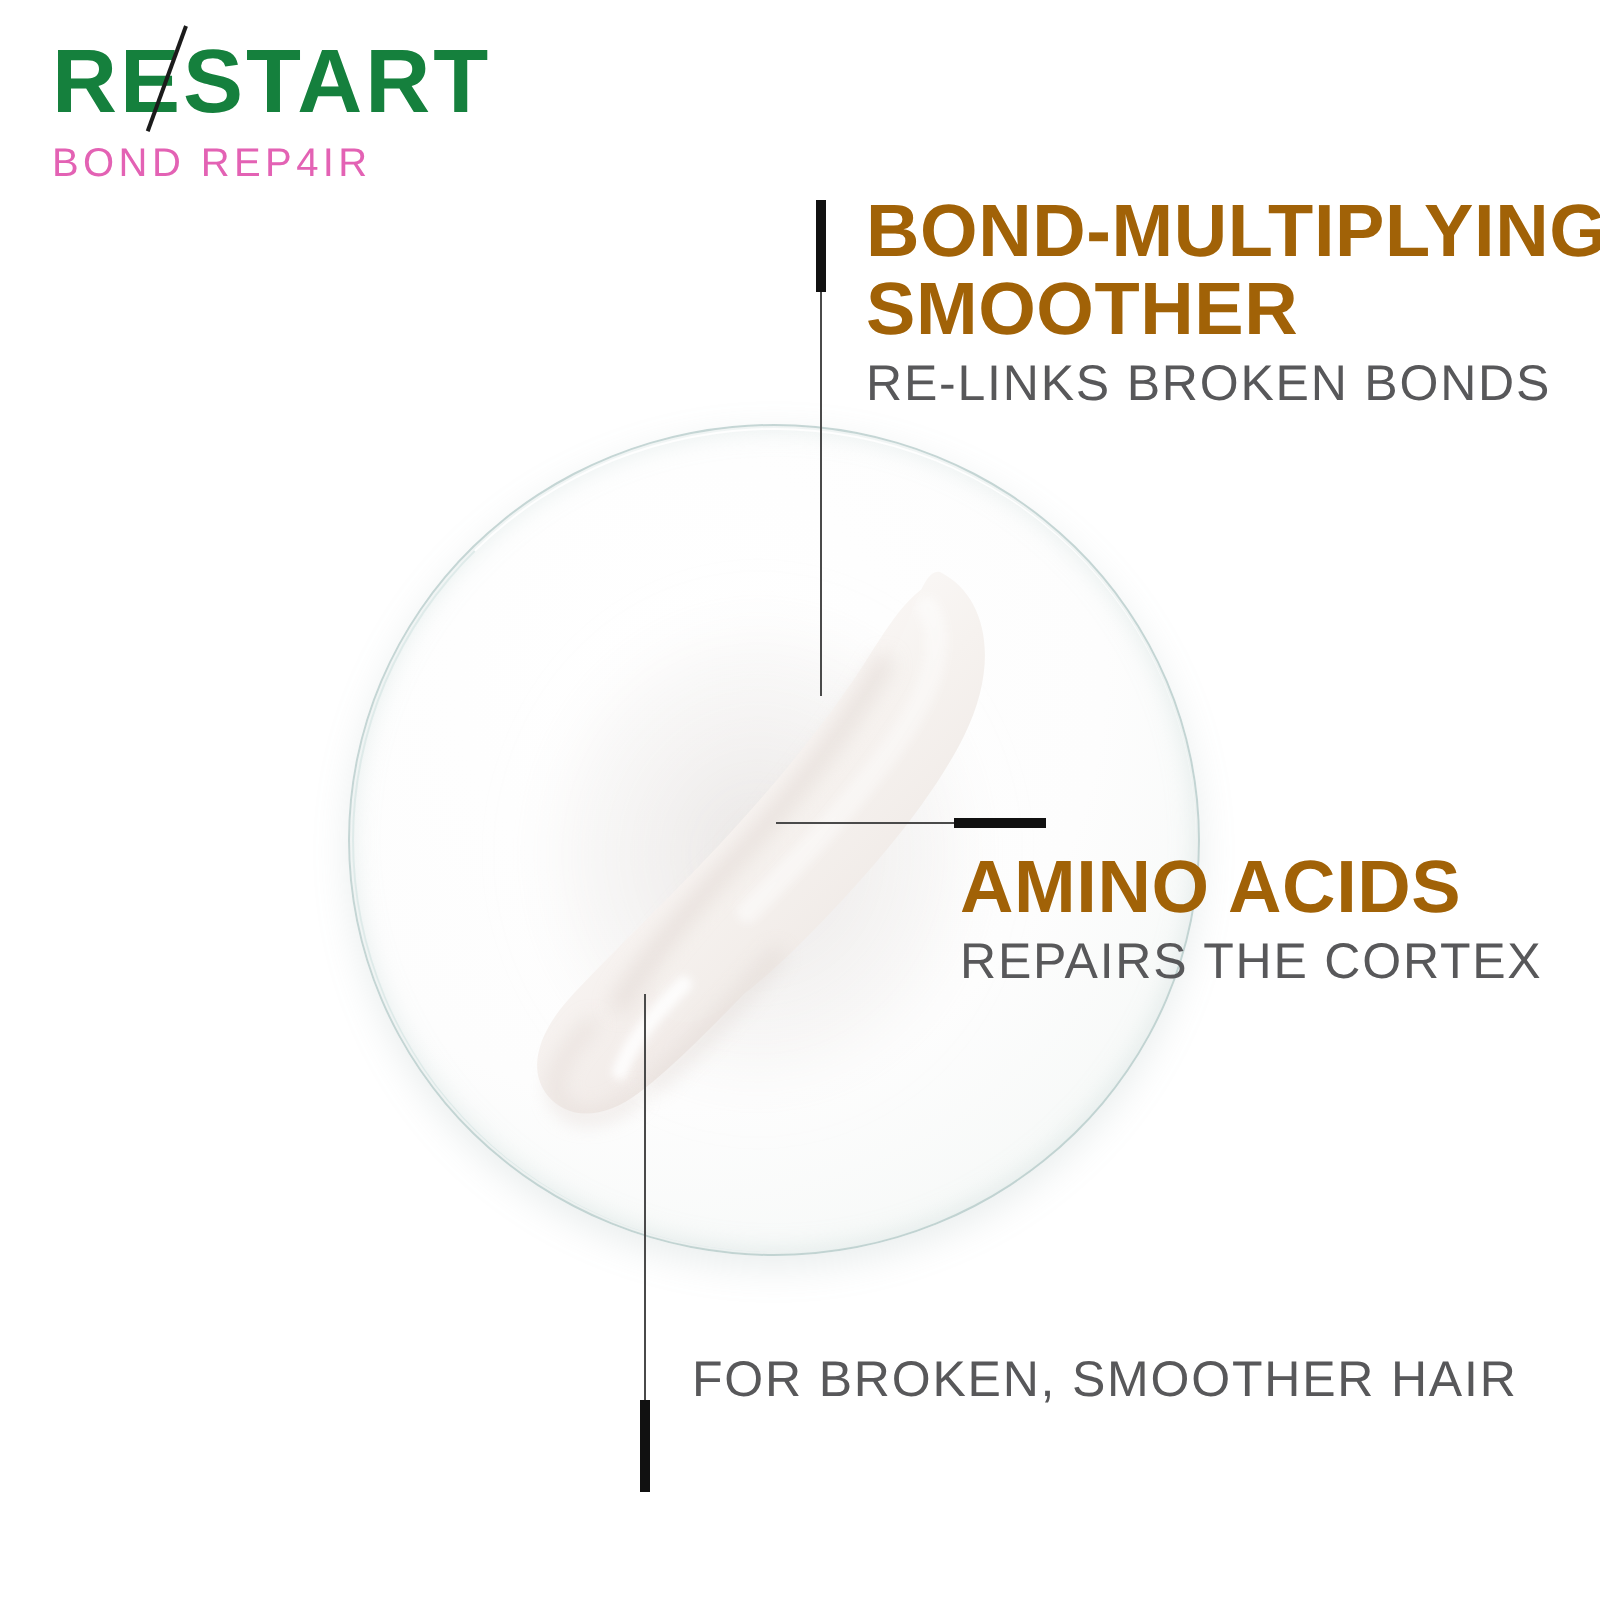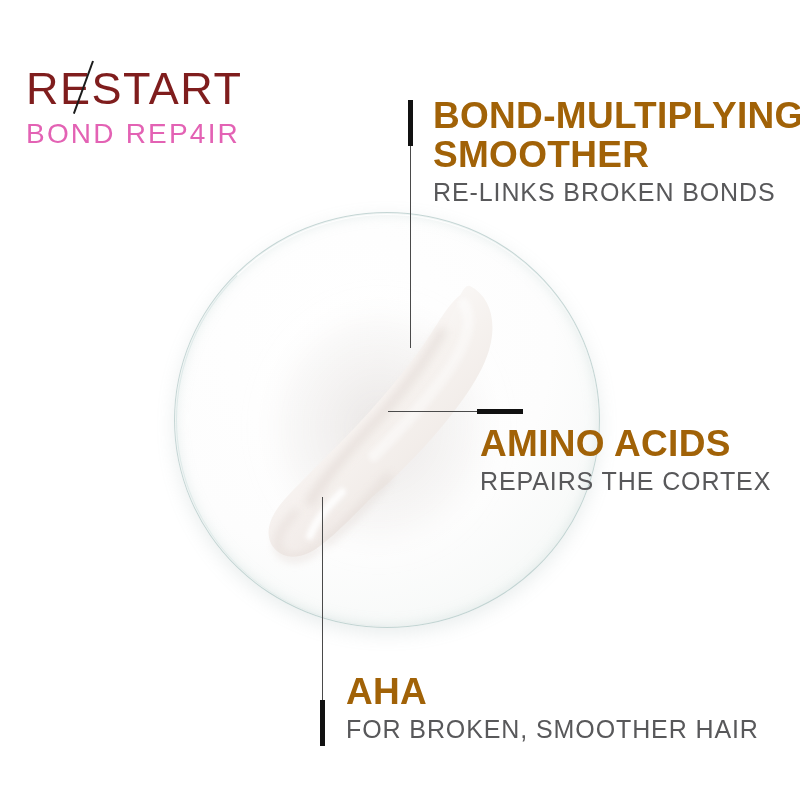--- a/index.html
+++ b/index.html
@@ -7,29 +7,29 @@
     width:800px;height:800px;position:relative;overflow:hidden;
     background:#ffffff;
     font-family:"Liberation Sans", sans-serif;
     -webkit-font-smoothing:antialiased;
   }
   .stage{position:absolute;inset:0;}
 
   
   .brand{position:absolute;left:26px;top:18px;}
   .brand-name{
-    font-size:45px;line-height:1;font-weight:400;color:#7f1d1d;
-    letter-spacing:1.5px;white-space:nowrap;position:relative;margin-top:48px;
+    font-size:45px;line-height:1;font-weight:700;color:#15803d;
+    letter-spacing:1.5px;white-space:nowrap;position:relative;
   }
   .brand-name .slash{
     position:absolute;left:66px;top:-5px;width:2px;height:56px;
     background:#1b1b1b;transform:rotate(20deg);transform-origin:top center;
   }
   .brand-sub{
-    margin-top:9px;font-size:28px;line-height:1;font-weight:300;
+    margin-top:9px;font-size:20px;line-height:1;font-weight:300;
     color:#e362b4;letter-spacing:2.2px;white-space:nowrap;
   }
   .brand-sub .four{position:relative;display:inline-block;}
 
   
   .dish{
     position:absolute;left:174px;top:212px;width:426px;height:416px;
     border-radius:50%;
     background:
       radial-gradient(circle at 38% 30%, #ffffff 0%, #fdfdfd 55%, #f7f9f8 78%, #eef3f2 100%);
@@ -182,21 +182,18 @@
     </div>
     <div class="c-desc">
       <div>REPAIRS THE CORTEX</div>
     </div>
   </div>
 
   <div class="line-v" style="left:322px;top:497px;height:203px;"></div>
   <div class="bar-v" style="left:320px;top:700px;height:46px;"></div>
 
   <div class="callout" style="left:346px;top:672px;">
-    <div class="c-title">
-      <div>AHA</div>
-    </div>
     <div class="c-desc">
       <div>FOR BROKEN, SMOOTHER HAIR</div>
     </div>
   </div>
 
 </div>
 
 </body></html>

